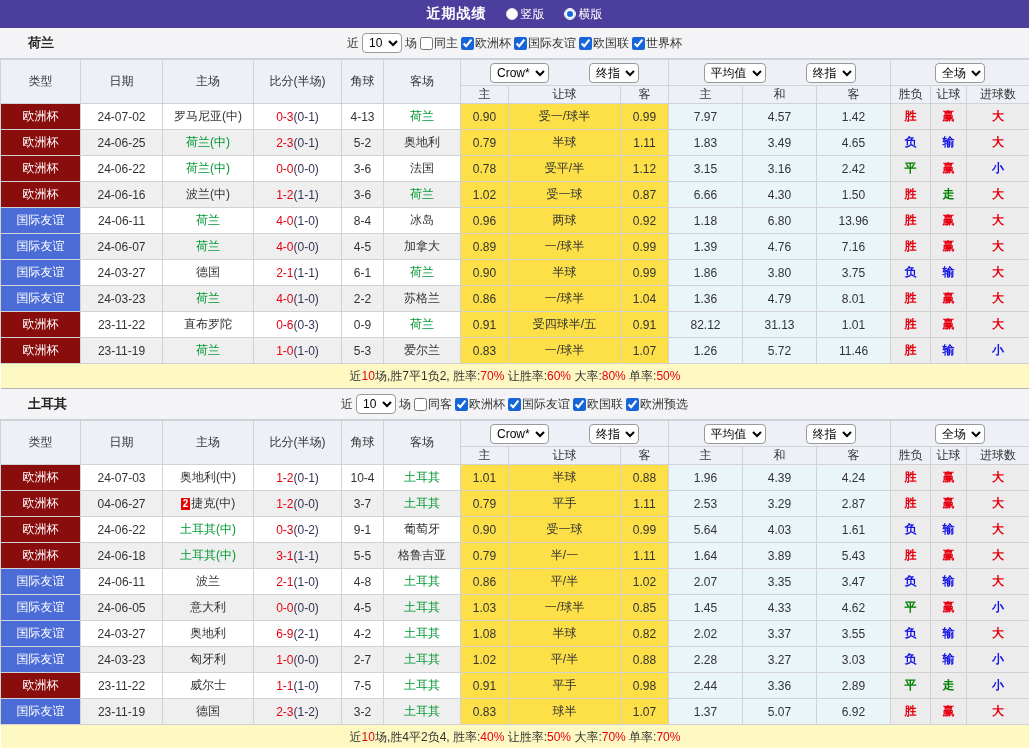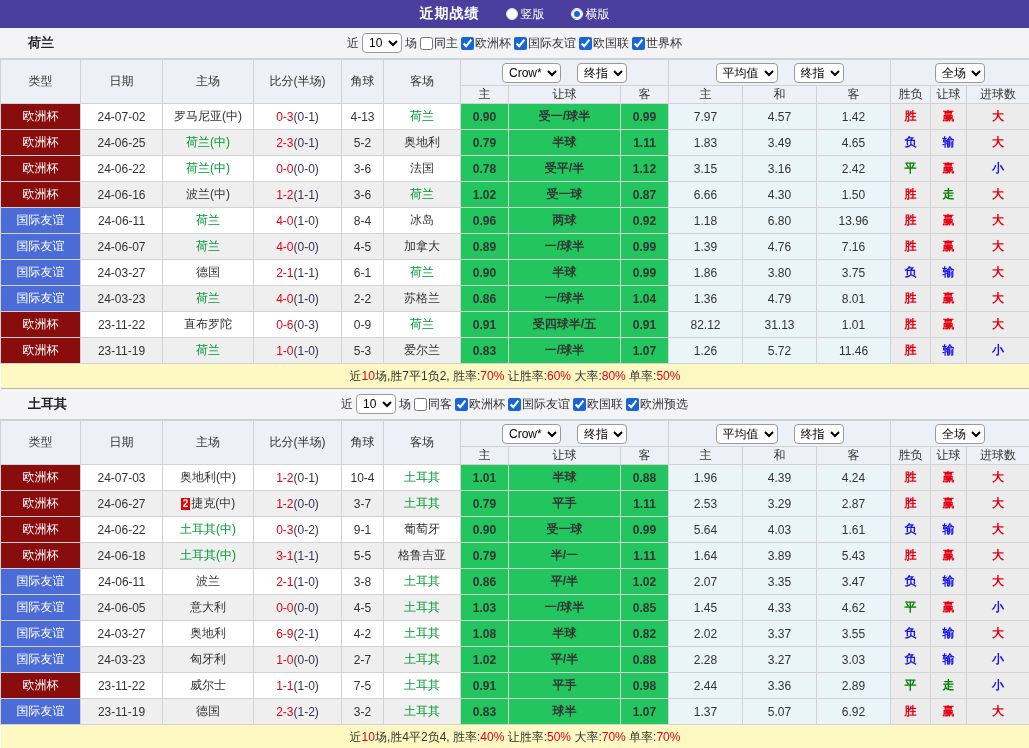--- a/index.html
+++ b/index.html
@@ -10,21 +10,21 @@
     font-size: 12px;
     color: #333;
   }
   
   .topbar {
     height: 28px;
     background: #4c3e9c;
     display: flex;
     align-items: center;
     justify-content: center;
-    gap: 26px;
+    gap: 19px;
     color: #fff;
   }
   .topbar .title { font-weight: bold; font-size: 14px; letter-spacing: 1px; }
   .topbar label { display: flex; align-items: center; gap: 3px; font-size: 12px; cursor: pointer; }
   .topbar input[type=radio] {
     appearance: none; -webkit-appearance: none;
     width: 12px; height: 12px; border-radius: 50%;
     background: #fff; border: 1px solid #ddd;
   }
   .topbar input[type=radio]:checked {
@@ -62,40 +62,40 @@
     overflow: hidden;
     white-space: nowrap;
   }
   table { border-left: none; border-right: none; }
   th { background: #eef0f7; color: #333; }
   thead tr.hdr-top th { height: 26px; }
   thead tr.hdr-sub th { height: 18px; }
   tbody td { height: 26px; }
   tbody tr:nth-child(odd) td.z-left { background: #fff; }
   tbody tr:nth-child(even) td.z-left { background: #efefef; }
-  td.z-odds { background: #22c55e; font-weight: bold; }
+  td.z-odds { background: #fde047; }
   td.z-avg  { background: #eaf5fa; }
   td.z-res  { background: #ececec; font-weight: bold; }
   td.league-cell { color: #fff; font-size: 12px; }
   .team-focus { color: #009933; }
   .score-main { color: #e60012; }
   .score-half { color: #333355; }
   .redcard {
     display: inline-block; background: #e60000; color: #fff;
     font-size: 10px; line-height: 12px; padding: 0 2px; margin-right: 1px;
     font-weight: bold;
   }
   tfoot td {
     height: 25px; background: #fef9c3;
     border: none; border-top: 1px solid #cfcfcf; border-bottom: 1px solid #b5b5b5;
     text-align: center; color: #333;
   }
   tfoot .red { color: #e60012; }
   .hdr-group { padding: 2px 0; }
-  .hdr-group select { margin: 0 8px; }
+  .hdr-group select { margin: 0 20px; }
 </style>
 </head>
 <body>
 
 <div class="topbar">
   <span class="title">近期战绩</span>
   <label>
     <input type="radio" name="layout" style="">
     <span>竖版</span>
   </label>
@@ -437,21 +437,21 @@
           <td class="z-odds">0.88</td>
           <td class="z-avg">1.96</td>
           <td class="z-avg">4.39</td>
           <td class="z-avg">4.24</td>
           <td class="z-res" style="color:#e60012">胜</td>
           <td class="z-res" style="color:#e60012">赢</td>
           <td class="z-res" style="color:#e60012">大</td>
         </tr>
         <tr>
           <td class="league-cell z-left" style="background:#8a0d0d">欧洲杯</td>
-          <td class="z-left">24-06-27</td>
+          <td class="z-left">04-06-27</td>
           <td class="z-left"><span class="redcard">2</span><span class="">捷克(中)</span></td>
           <td class="z-left"><span class="score-main">1-2</span><span class="score-half">(0-0)</span></td>
           <td class="z-left">3-7</td>
           <td class="z-left"><span class="team-focus">土耳其</span></td>
           <td class="z-odds">0.79</td>
           <td class="z-odds">平手</td>
           <td class="z-odds">1.11</td>
           <td class="z-avg">2.53</td>
           <td class="z-avg">3.29</td>
           <td class="z-avg">2.87</td>
@@ -491,21 +491,21 @@
           <td class="z-avg">5.43</td>
           <td class="z-res" style="color:#e60012">胜</td>
           <td class="z-res" style="color:#e60012">赢</td>
           <td class="z-res" style="color:#e60012">大</td>
         </tr>
         <tr>
           <td class="league-cell z-left" style="background:#4b6cd6">国际友谊</td>
           <td class="z-left">24-06-11</td>
           <td class="z-left"><span class="">波兰</span></td>
           <td class="z-left"><span class="score-main">2-1</span><span class="score-half">(1-0)</span></td>
-          <td class="z-left">3-8</td>
+          <td class="z-left">4-8</td>
           <td class="z-left"><span class="team-focus">土耳其</span></td>
           <td class="z-odds">0.86</td>
           <td class="z-odds">平/半</td>
           <td class="z-odds">1.02</td>
           <td class="z-avg">2.07</td>
           <td class="z-avg">3.35</td>
           <td class="z-avg">3.47</td>
           <td class="z-res" style="color:#1414e6">负</td>
           <td class="z-res" style="color:#1414e6">输</td>
           <td class="z-res" style="color:#e60012">大</td>

